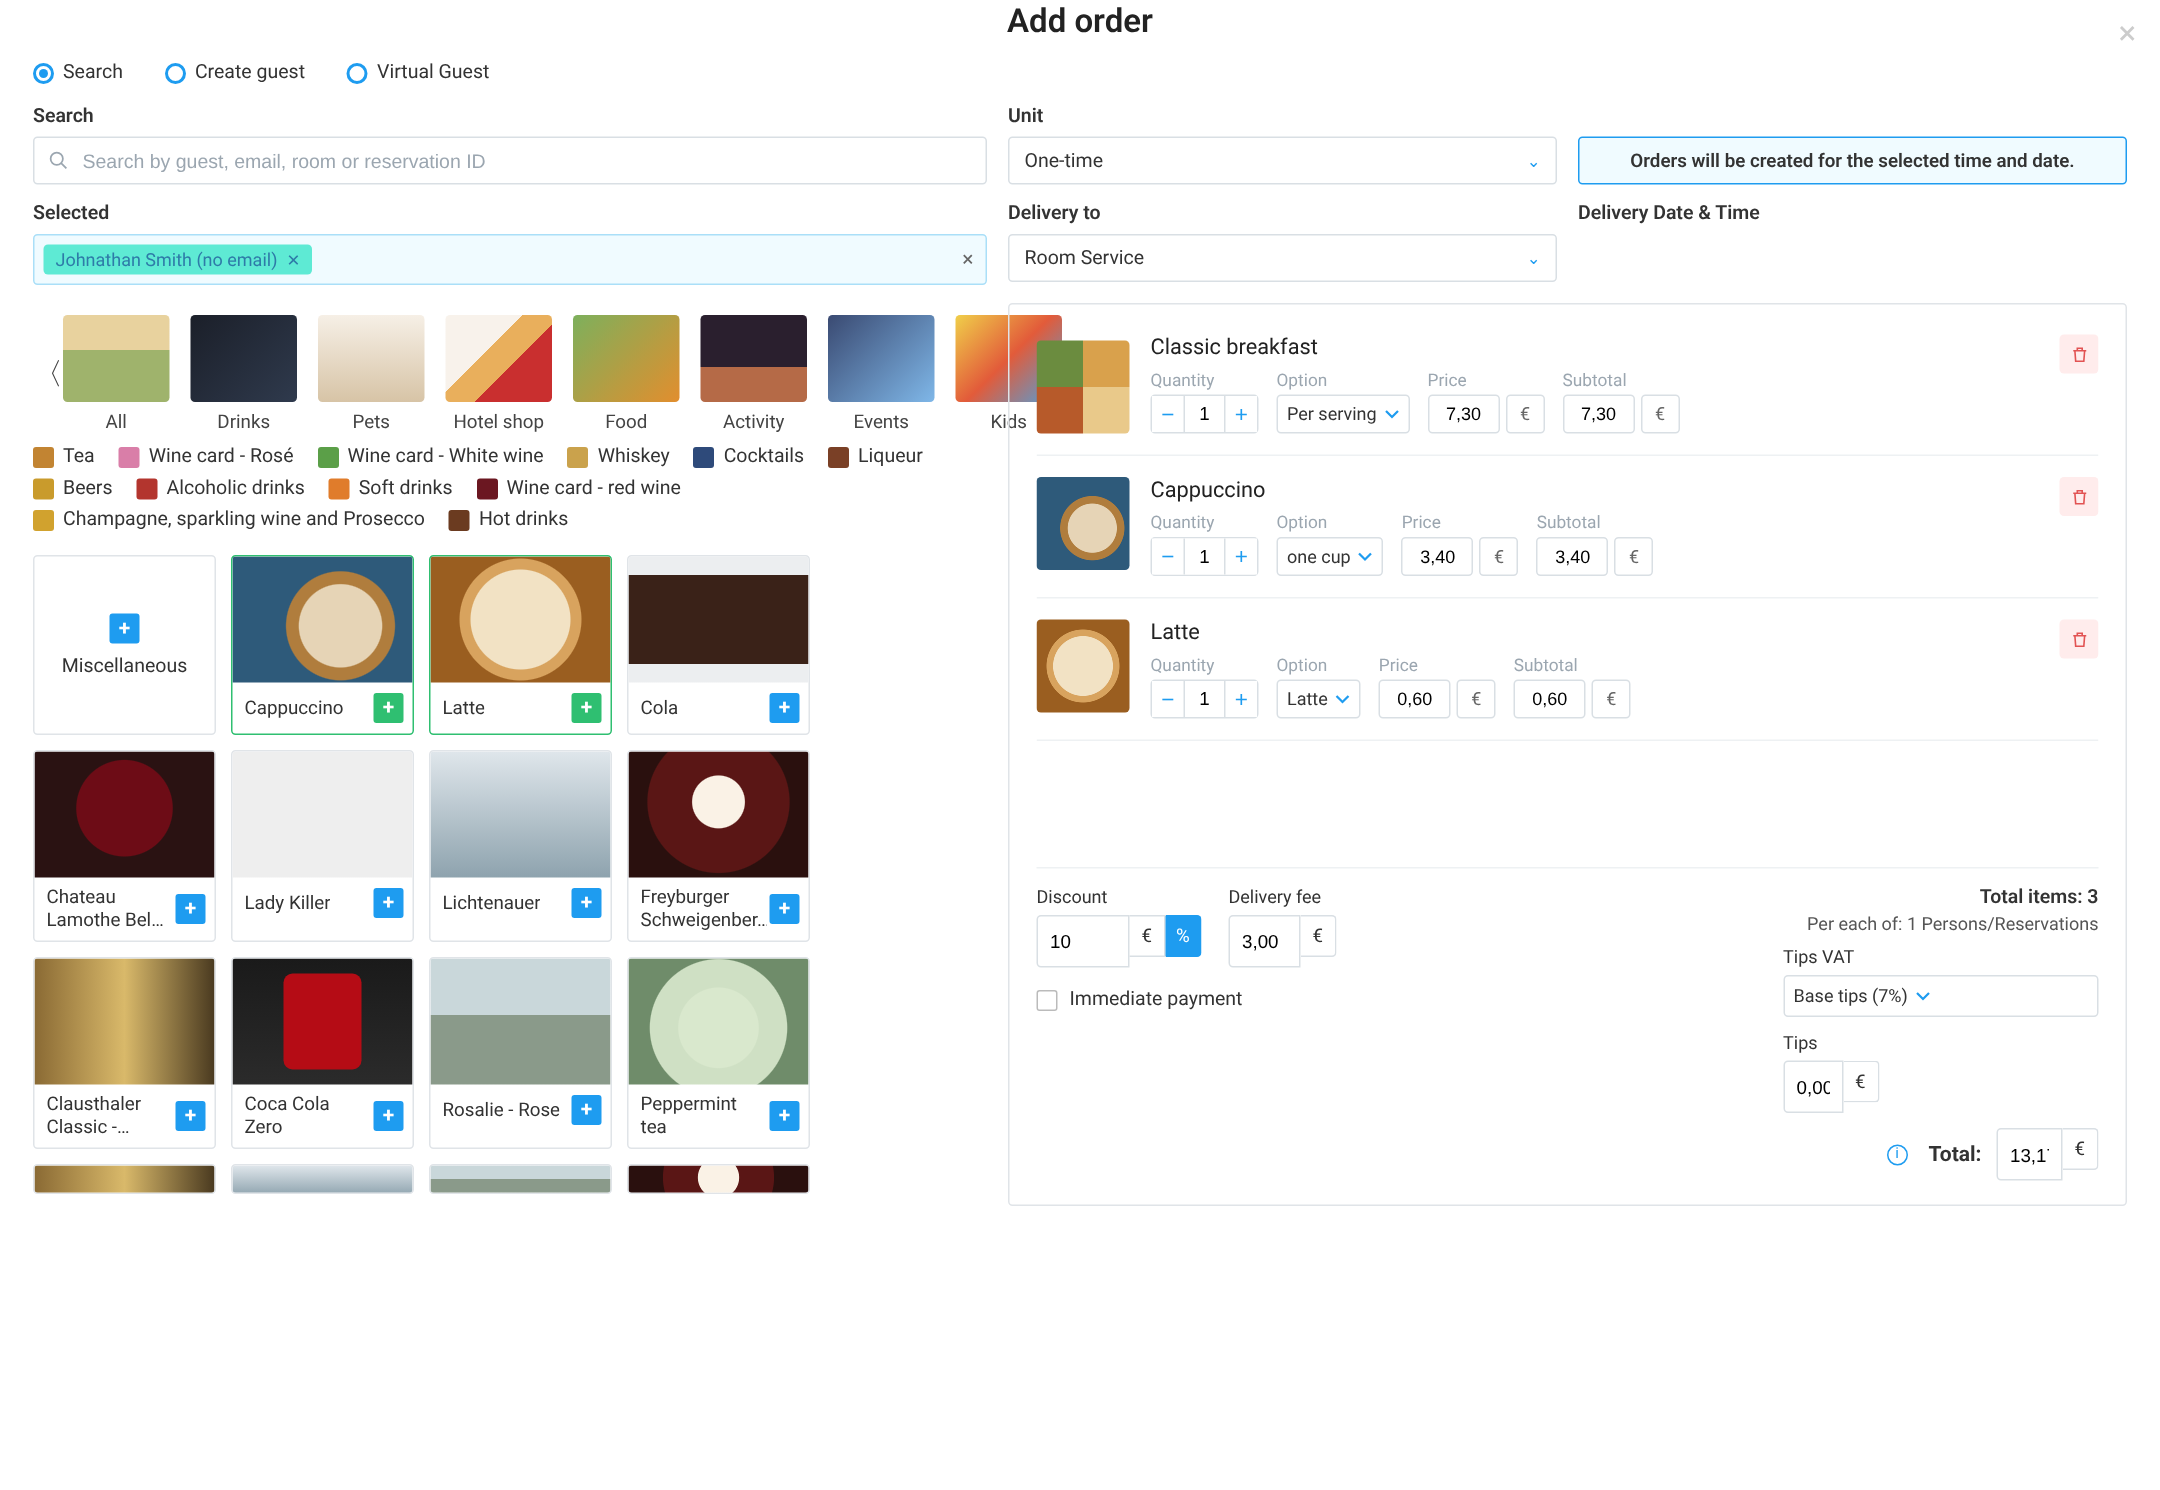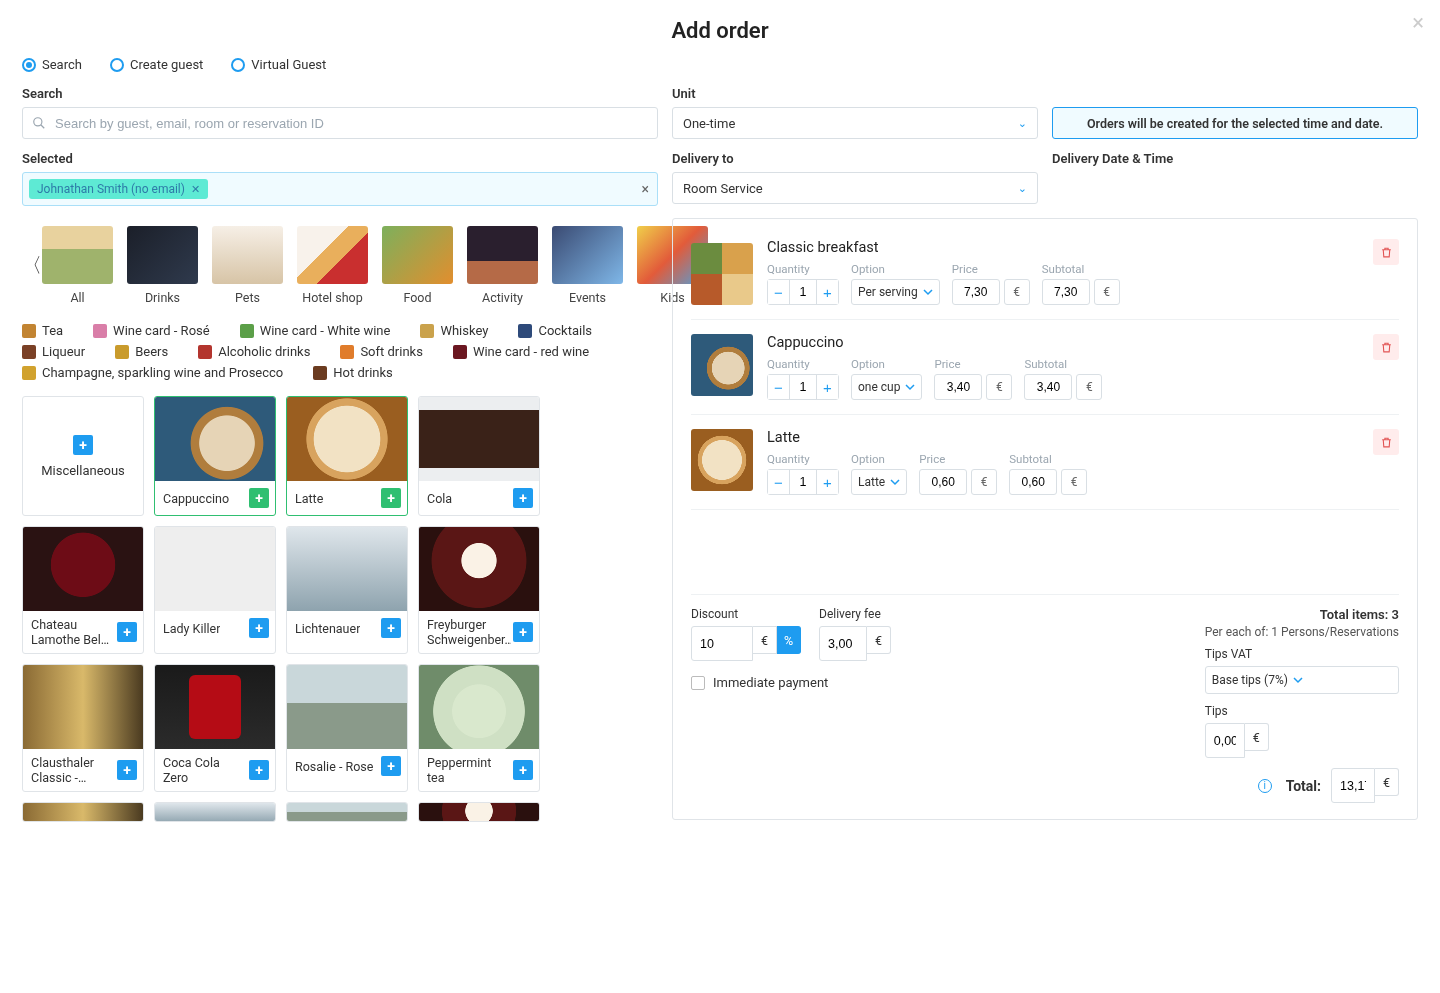--- a/index.html
+++ b/index.html
@@ -7,21 +7,21 @@
     font-family: -apple-system, BlinkMacSystemFont, "Segoe UI", Roboto, Arial, sans-serif;
     font-size: 13px;
     color: #333;
     background: #fff;
     width: 1440px;
     height: 993px;
     overflow: hidden;
   }
   .modal { position: relative; width: 100%; height: 100%; }
   .close-x { position: absolute; top: 10px; right: 16px; font-size: 22px; color: #ccc; cursor: pointer; }
-  .title { text-align: center; font-size: 22px; font-weight: 600; color: #222; padding: 18px 0 14px; }
+  .title { text-align: center; font-size: 22px; font-weight: 600; color: #222; padding: 2px 0 14px; }
   .radios { display: flex; gap: 28px; padding: 0 22px 14px; align-items:center;}
   .radio { display: flex; align-items: center; gap: 6px; font-size: 13px; cursor:pointer;}
   .radio .dot { width: 14px; height: 14px; border-radius: 50%; border: 2px solid #1e9cf0; display:flex; align-items:center; justify-content:center;}
   .radio.selected .dot::after { content:""; width:6px; height:6px; background:#1e9cf0; border-radius:50%;}
   .label { font-size: 13px; font-weight: 600; color:#333; margin-bottom:6px; display:block;}
   .input, .select { width:100%; height:32px; border:1px solid #d9dfe4; border-radius:3px; padding:0 10px; font-size:13px; color:#333; background:#fff; }
   .input::placeholder { color:#9ba6b0; }
   .select { display:flex; align-items:center; justify-content:space-between; cursor:pointer;}
   .select .chev { color:#1e9cf0; font-size:11px;}
   .search-wrap { position:relative;}
@@ -42,21 +42,21 @@
 
   
   .carousel-wrap { display:flex; align-items:center; margin-top:8px; }
   .arrow { width:20px; text-align:center; color:#444; cursor:pointer; font-size:20px;}
   .cats { display:flex; gap:14px; }
   .cat { width:71px; text-align:center; cursor:pointer;}
   .cat .thumb { width:71px; height:58px; border-radius:3px; }
   .cat .name { font-size:12.5px; margin-top:6px; color:#444;}
 
   
-  .tags { display:flex; flex-wrap:wrap; gap:6px 30px; margin-top:18px; font-size:13px; color:#333;}
+  .tags { display:flex; flex-wrap:wrap; gap:6px 16px; margin-top:8px; font-size:13px; color:#333;}
   .tag { display:flex; align-items:center; gap:6px; cursor:pointer;}
   .tag .sq { width:14px; height:14px; border-radius:2px;}
 
   
   .grid { display:flex; flex-wrap:wrap; gap:10px; margin-top:16px; }
   .card { width:122px; border:1px solid #e0e4e8; border-radius:3px; overflow:hidden; background:#fff; }
   .card .img { width:100%; height:84px;}
   .card .foot { display:flex; align-items:center; justify-content:space-between; padding:6px 6px 6px 8px; min-height:34px;}
   .card .foot .plbl { font-size:12.5px; line-height:1.2; color:#333; max-width:84px; overflow:hidden;}
   .card .addbtn { width:20px; height:20px; background:#1e9cf0; color:#fff; border-radius:2px; display:flex; align-items:center; justify-content:center; font-weight:700; cursor:pointer; font-size:14px;}
@@ -97,21 +97,21 @@
   .tfld .lbl { font-size:12px; color:#333; margin-bottom:5px; display:block;}
   .inp-grp { display:flex; }
   .inp-grp input { height:35px; width:62px; border:1px solid #d9dfe4; border-radius:3px 0 0 3px; padding:0 8px; font-size:12.5px;}
   .inp-grp .unit { height:28px; width:24px; border:1px solid #d9dfe4; border-left:none; display:flex; align-items:center; justify-content:center; font-size:12.5px; color:#333;}
   .inp-grp .unit.active { background:#1e9cf0; color:#fff; border-color:#1e9cf0;}
   .inp-grp .unit:last-child { border-radius:0 3px 3px 0;}
   .immediate { display:flex; align-items:center; gap:8px; margin-top:14px; font-size:13px;}
   .immediate .cb { width:14px; height:14px; border:1px solid #bbb; border-radius:2px;}
   .tot-right { text-align:right; }
   .tot-right .line {font-size:13px; margin-bottom:3px;}
-  .tot-right .sub { font-size:12px; color:#555; margin-bottom:8px;}
+  .tot-right .sub { font-size:12px; color:#555; margin-bottom:8px;margin-left:16px;}
   .tipsrow { display:flex; gap:10px; justify-content:flex-end; margin-bottom:10px;flex-direction:column;}
   .totalrow { display:flex; gap:10px; justify-content:flex-end; align-items:center;}
   .totalrow .tl { font-weight:700; font-size:14px;}
   .info { width:14px; height:14px; border:1px solid #1e9cf0; color:#1e9cf0; border-radius:50%; display:inline-flex; align-items:center; justify-content:center; font-size:10px; margin-right:4px;}
 
   
   .bottombar { position:absolute; left:0; right:0; bottom:0; height:62px; border-top:1px solid #eef1f3; display:flex; align-items:center; justify-content:center; gap:14px; background:#fff;}
   .btn { height:34px; padding:0 18px; border-radius:3px; font-size:13.5px; cursor:pointer; display:flex; align-items:center;}
   .btn.secondary { background:#fff; border:1px solid #c7ced4; color:#333;}
   .btn.primary { background:#1e9cf0; border:1px solid #1e9cf0; color:#fff;}

